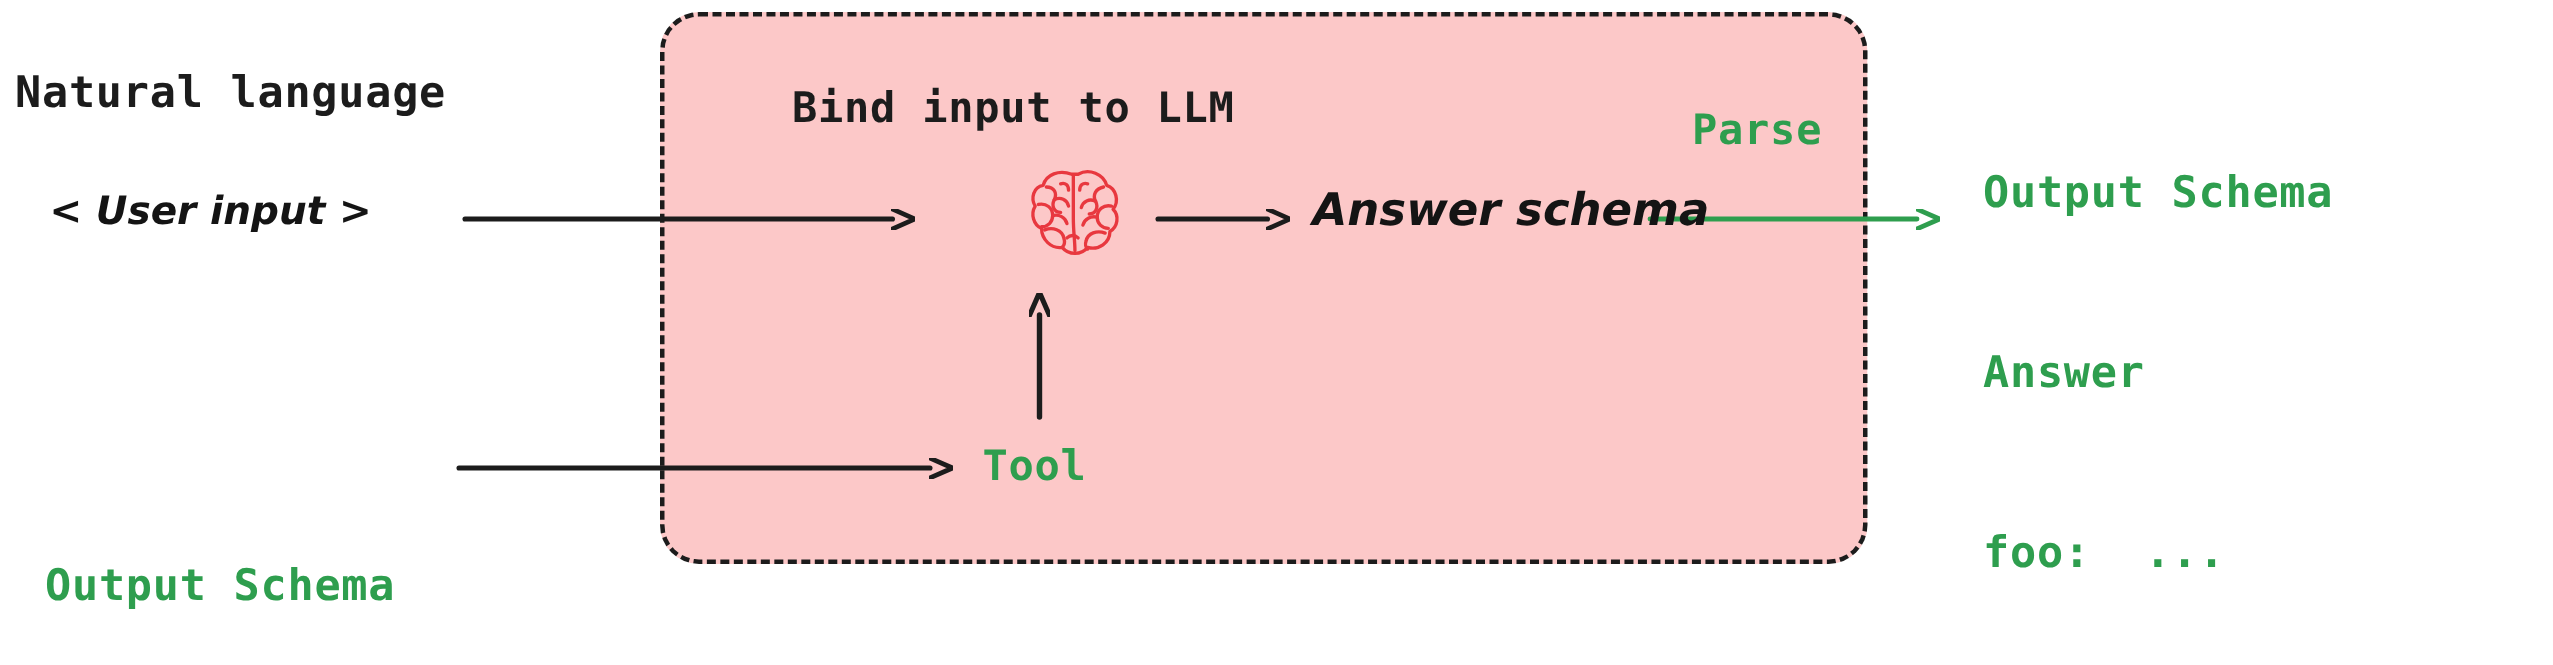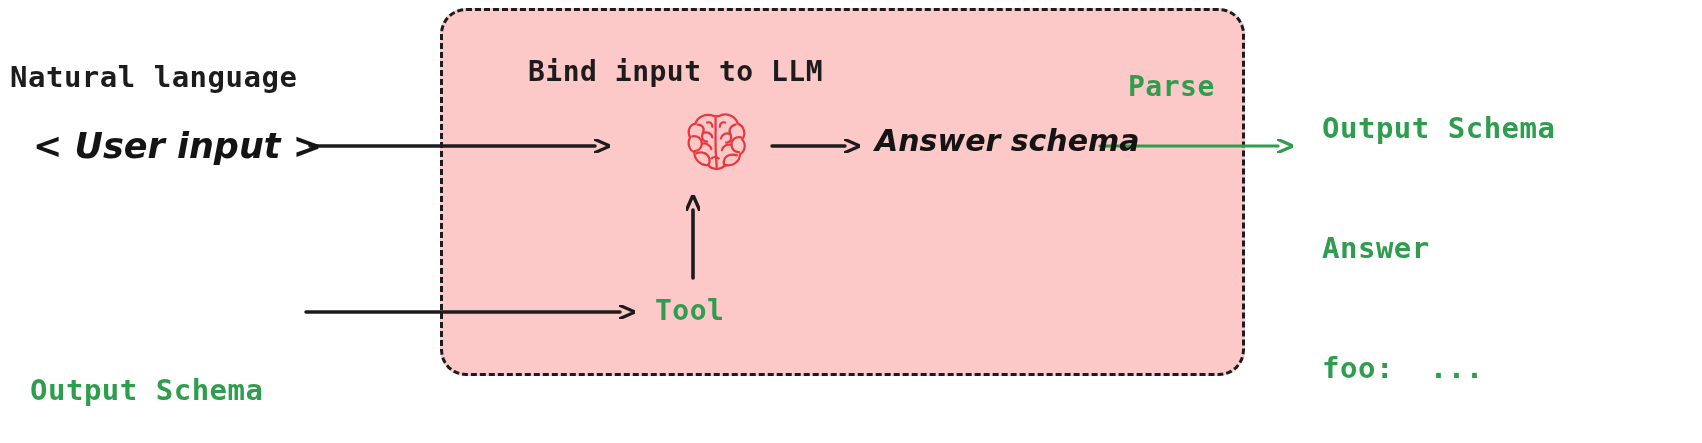--- a/index.html
+++ b/index.html
@@ -51,22 +51,22 @@
   }
 
   
   #overlay {
     left: 0; top: 0;
     width: 1702px; height: 443px;
     pointer-events: none;
   }
 
   
-  #natural-language { left: 10px; top: 60px; font-size: 29px; }
-  #user-input       { left: 33px; top: 126px; font-size: 35px; text-align: right; }
+  #natural-language { left: 10px; top: 44px; font-size: 29px; }
+  #user-input       { left: 33px; top: 126px; font-size: 26px; text-align: right; }
 
   #left-schema {
     left: 30px; top: 290px;
     font-size: 29px;
     line-height: 40px;
   }
   #left-schema div { white-space: pre; }
 
   
   #bind-title  { left: 528px; top: 55px;  font-size: 28px; }

